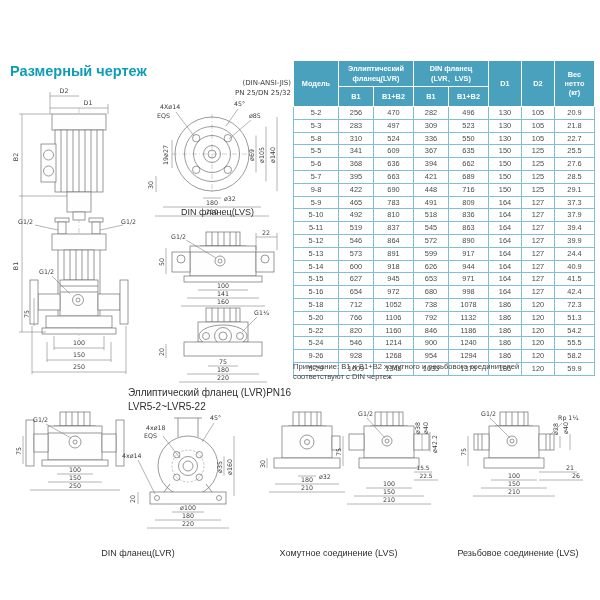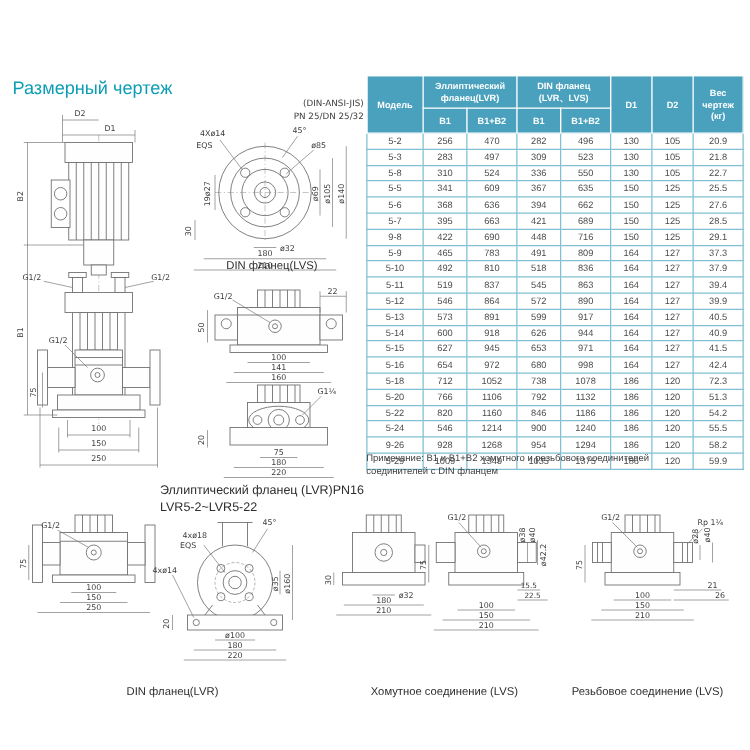--- a/index.html
+++ b/index.html
@@ -1,18 +1,18 @@
 <!DOCTYPE html>
 <html><head>
 <meta charset="utf-8">
 <style>
   html,body{margin:0;padding:0;background:#fff;}
   .page{position:relative;width:600px;height:600px;background:#fff;overflow:hidden;
         font-family:"Liberation Sans",sans-serif;}
-  .title{position:absolute;left:10px;top:63px;font-size:14.5px;font-weight:normal;color:#0d9db4;}
+  .title{position:absolute;left:10px;top:63px;font-size:14.5px;font-weight:bold;color:#0d9db4;}
 
   
   .dim-table{position:absolute;left:293px;top:60px;border-collapse:collapse;table-layout:fixed;}
   .dim-table th{background:#4aa1bd;color:#fff;font-size:7.3px;font-weight:bold;
                 border:1px solid #fff;padding:0 1px;text-align:center;vertical-align:middle;}
   .dim-table thead tr:first-child th{height:25px;}
   .dim-table thead tr:last-child th{height:19px;}
   .dim-table th span{display:block;line-height:1.25;}
   .dim-table td{font-size:7.4px;color:#4b4b4b;border:1px solid #7fc0d2;text-align:center;
                 padding:0;height:11.8px;line-height:11.8px;background:#fff;}
@@ -255,21 +255,21 @@
           <span>фланец(LVR)</span>
         </th>
         <th colspan="2">
           <span>DIN фланец</span>
           <span>(LVR、LVS)</span>
         </th>
         <th rowspan="2">D1</th>
         <th rowspan="2">D2</th>
         <th rowspan="2">
           <span>Вес</span>
-          <span>чертеж</span>
+          <span>нетто</span>
           <span>(кг)</span>
         </th>
       </tr>
       <tr>
         <th>B1</th>
         <th>B1+B2</th>
         <th>B1</th>
         <th>B1+B2</th>
       </tr>
     </thead>
@@ -385,21 +385,21 @@
           <td>39.9</td>
         </tr>
         <tr>
           <td>5-13</td>
           <td>573</td>
           <td>891</td>
           <td>599</td>
           <td>917</td>
           <td>164</td>
           <td>127</td>
-          <td>40.5</td>
+          <td>24.4</td>
         </tr>
         <tr>
           <td>5-14</td>
           <td>600</td>
           <td>918</td>
           <td>626</td>
           <td>944</td>
           <td>164</td>
           <td>127</td>
           <td>40.9</td>
@@ -482,21 +482,21 @@
           <td>1375</td>
           <td>186</td>
           <td>120</td>
           <td>59.9</td>
         </tr>
       </tbody>
   </table>
 
   <div class="note">
     <span>Примечание: B1 и B1+B2 хомутного и резьбового соединителей</span>
-    <span>соединителей с DIN фланцем</span>
+    <span>соответствуют с DIN чертеж</span>
   </div>
 
   <svg class="draw" style="left:18px;top:408px" width="240" height="136" viewBox="0 0 240 136">
     <g>
       <rect class="fl" x="42" y="4" width="30" height="14"></rect>
       <line class="ln" x1="48" y1="4" x2="48" y2="18"></line>
         <line class="ln" x1="54" y1="4" x2="54" y2="18"></line>
       <line class="ln" x1="60" y1="4" x2="60" y2="18"></line>
         <line class="ln" x1="66" y1="4" x2="66" y2="18"></line>
       <line class="ln" x1="36" y1="18" x2="78" y2="18"></line>
@@ -617,21 +617,21 @@
       <text class="mid" x="158" y="20" transform="rotate(-90 158 20)">ø38</text>
       <text class="mid" x="166" y="20" transform="rotate(-90 166 20)">ø40</text>
       <text class="mid" x="175" y="36" transform="rotate(-90 175 36)">ø42.2</text>
       <text class="mid" x="161" y="62" style="font-size:5.8px">15.5</text>
       <text class="mid" x="164" y="70" style="font-size:5.8px">22.5</text>
       <text class="mid" x="127" y="78">100</text>
       <text class="mid" x="127" y="86">150</text>
       <text class="mid" x="127" y="94">210</text>
     </g>
   </svg>
-  <div class="caption" style="left:263px;top:548px;width:185px">Хомутное соединение (LVS)</div>
+  <div class="caption" style="left:246px;top:548px;width:185px">Хомутное соединение (LVS)</div>
 
   <svg class="draw" style="left:442px;top:408px" width="156" height="136" viewBox="0 0 156 136">
     <g>
       <rect class="fl" x="58" y="4" width="28" height="14"></rect>
       <line class="ln" x1="64" y1="4" x2="64" y2="18"></line>
         <line class="ln" x1="70" y1="4" x2="70" y2="18"></line>
       <line class="ln" x1="76" y1="4" x2="76" y2="18"></line>
         <line class="ln" x1="82" y1="4" x2="82" y2="18"></line>
       <line class="ln" x1="53" y1="18" x2="91" y2="18"></line>
       <rect class="fl" x="47" y="18" width="50" height="32"></rect>

